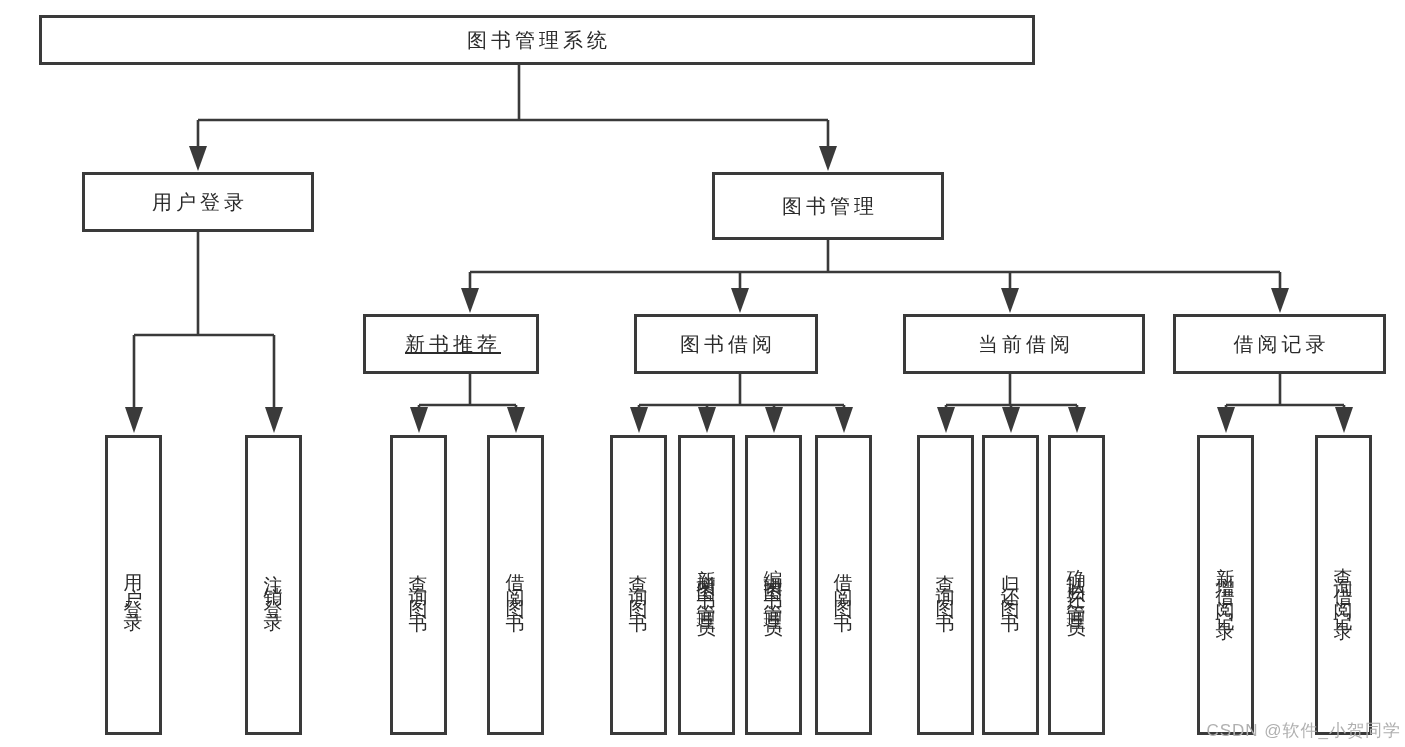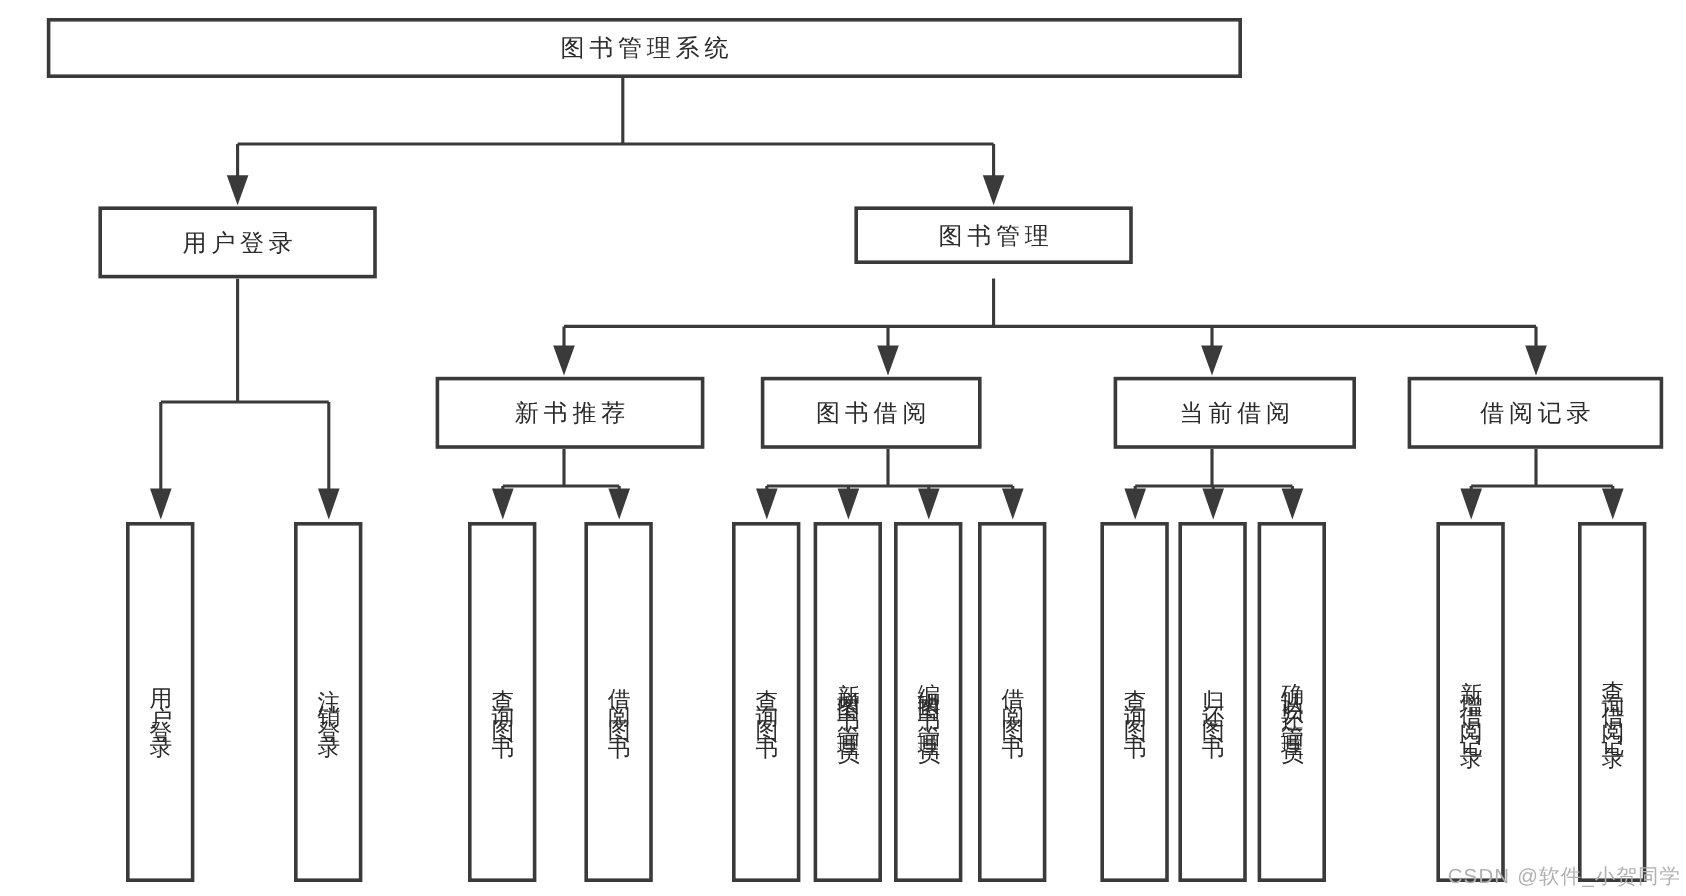--- a/index.html
+++ b/index.html
@@ -52,24 +52,24 @@
     font-size: 19px;
     color: var(--text);
     line-height: 1;
   }
   .sp4    { letter-spacing: 13px; }
   .sp6    { letter-spacing: 11px; }
   .splong { letter-spacing: 7px; }
 
   #root-box   { left: 39px;  top: 15px;  width: 996px; height: 50px; }
   #box-user   { left: 82px;  top: 172px; width: 232px; height: 60px; }
-  #box-book   { left: 712px; top: 172px; width: 232px; height: 48px; }
-  #box-g0     { left: 363px; top: 314px; width: 224px; height: 60px; }
+  #box-book   { left: 712px; top: 172px; width: 232px; height: 68px; }
+  #box-g0     { left: 363px; top: 314px; width: 176px; height: 60px; text-decoration: underline; }
   #box-g1     { left: 634px; top: 314px; width: 184px; height: 60px; }
-  #box-g2     { left: 903px; top: 314px; width: 202px; height: 60px; margin-left: 25px; }
+  #box-g2     { left: 903px; top: 314px; width: 242px; height: 60px; }
   #box-g3     { left: 1173px;top: 314px; width: 213px; height: 60px; text-align: center; }
 
   #leaf-u0 { left: 105px; }
   #leaf-u1 { left: 245px; }
   #leaf-a0 { left: 390px; }
   #leaf-a1 { left: 487px; }
   #leaf-b0 { left: 610px; }
   #leaf-b1 { left: 678px; }
   #leaf-b2 { left: 745px; }
   #leaf-b3 { left: 815px; }

